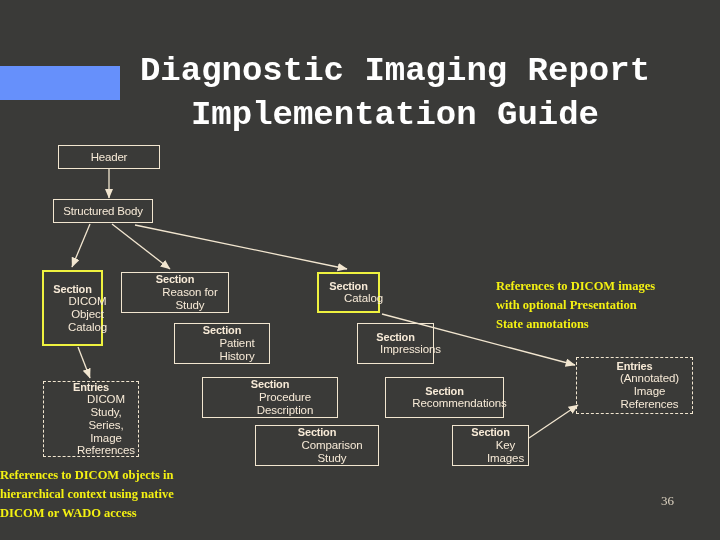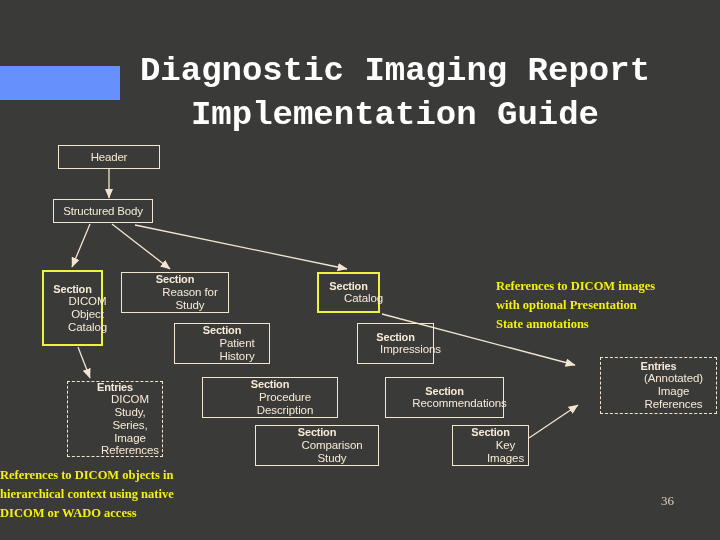--- a/index.html
+++ b/index.html
@@ -76,21 +76,20 @@
   }
   .node.plain-label .hdr {
     font-weight: normal;
     font-size: 11.5px;
   }
   .node.hl {
     border: 2px solid #eff23f;
   }
   .node.dashed {
     border: 1px dashed #f2e6d0;
-    margin-left: 24px;
   }
   
   .annot {
     position: absolute;
     color: #f4f112;
     font-family: "Liberation Serif", "DejaVu Serif", serif;
     font-weight: bold;
     font-size: 12.5px;
     text-align: left;
     line-height: 1.52;

